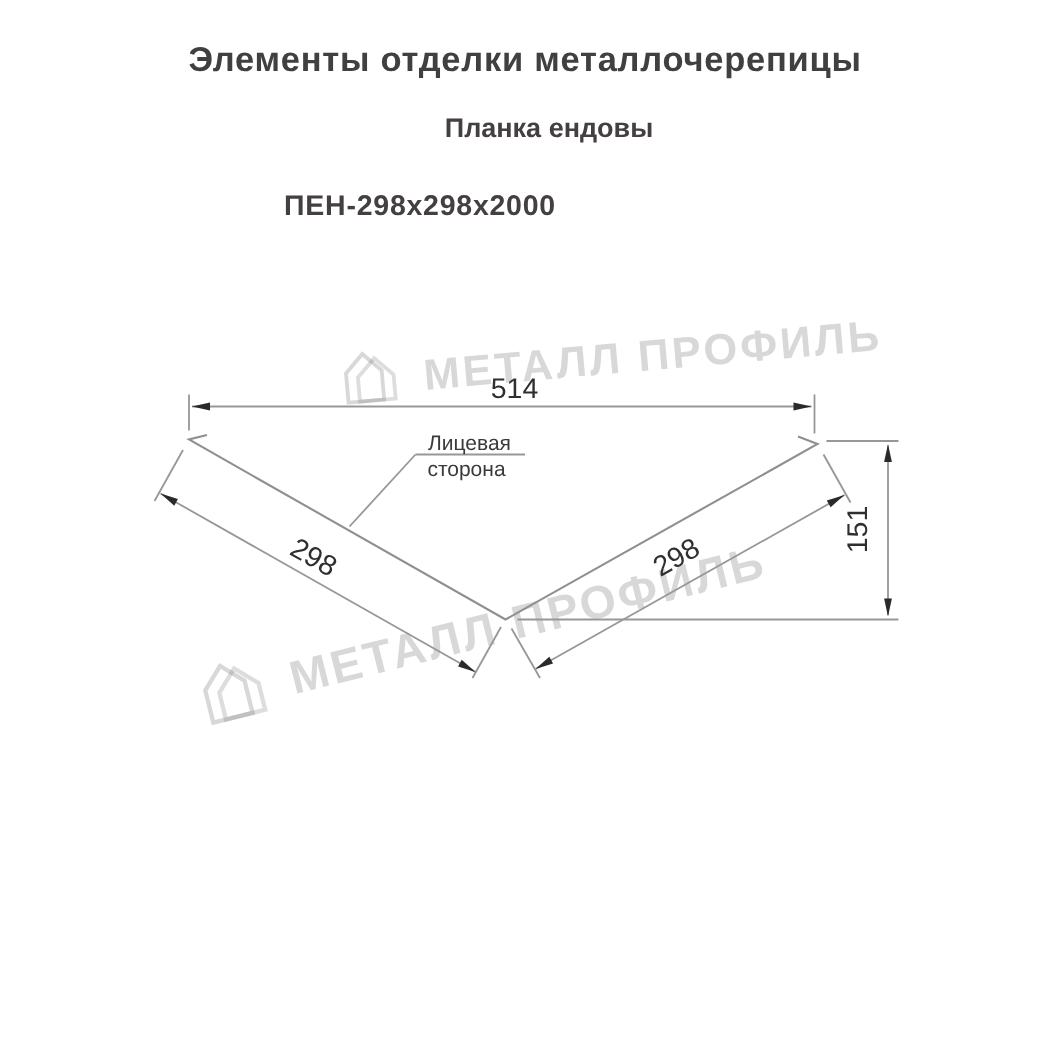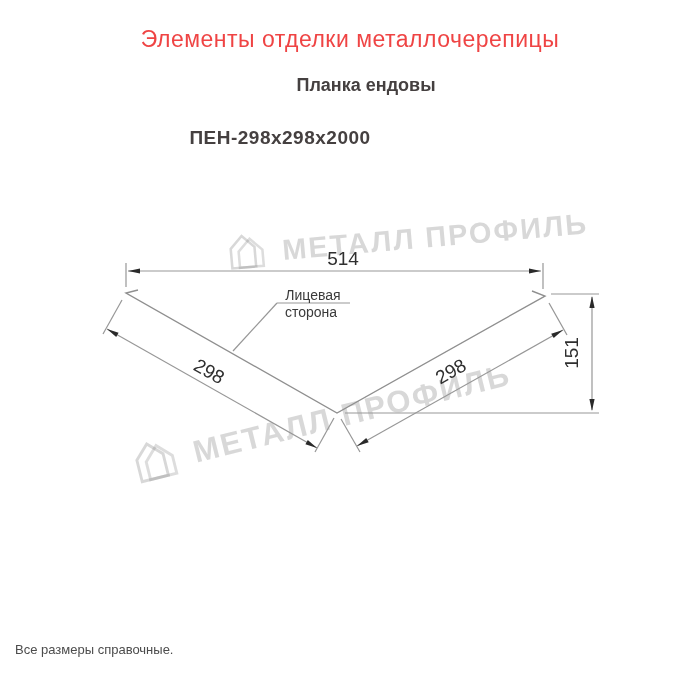--- a/index.html
+++ b/index.html
@@ -6,21 +6,21 @@
   .page{
     position:relative;
     width:700px;height:700px;
     background:#ffffff;
     overflow:hidden;
     font-family:"Liberation Sans", sans-serif;
   }
   .title{
     position:absolute;left:0;top:26px;width:700px;
     text-align:center;
-    font-size:23px;font-weight:normal;color:#ef4444;
+    font-size:23px;font-weight:bold;color:#404040;
     letter-spacing:0.5px;
   }
   .subtitle{
     position:absolute;left:16px;top:73px;width:700px;
     text-align:center;
     font-size:18px;font-weight:bold;color:#454040;
     line-height:24px;
   }
   .code{
     position:absolute;left:0;top:127px;width:560px;
@@ -117,16 +117,15 @@
     <polygon class="arrow" points="592,411 589.4,399 594.6,399"></polygon>
     <text class="dim" text-anchor="middle" transform="translate(578,353) rotate(-90)">151</text>
 
     <line class="thin" x1="277" y1="303" x2="233" y2="351"></line>
     <line class="thin" x1="277" y1="303" x2="350" y2="303"></line>
     <text class="lbl" text-anchor="middle" x="313" y="300">Лицевая</text>
     <text class="lbl" text-anchor="middle" x="311" y="317">сторона</text>
   </svg>
 
   <div class="footer">
-    <div>Все размеры справочные.</div>
   </div>
 
 </div>
 
 </body></html>

